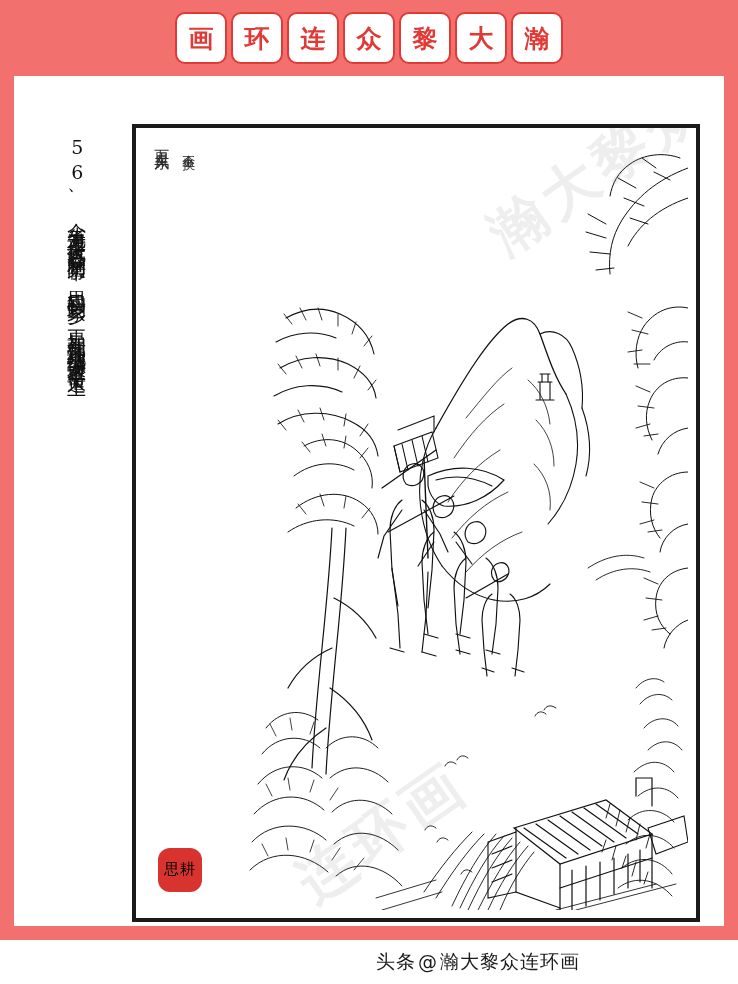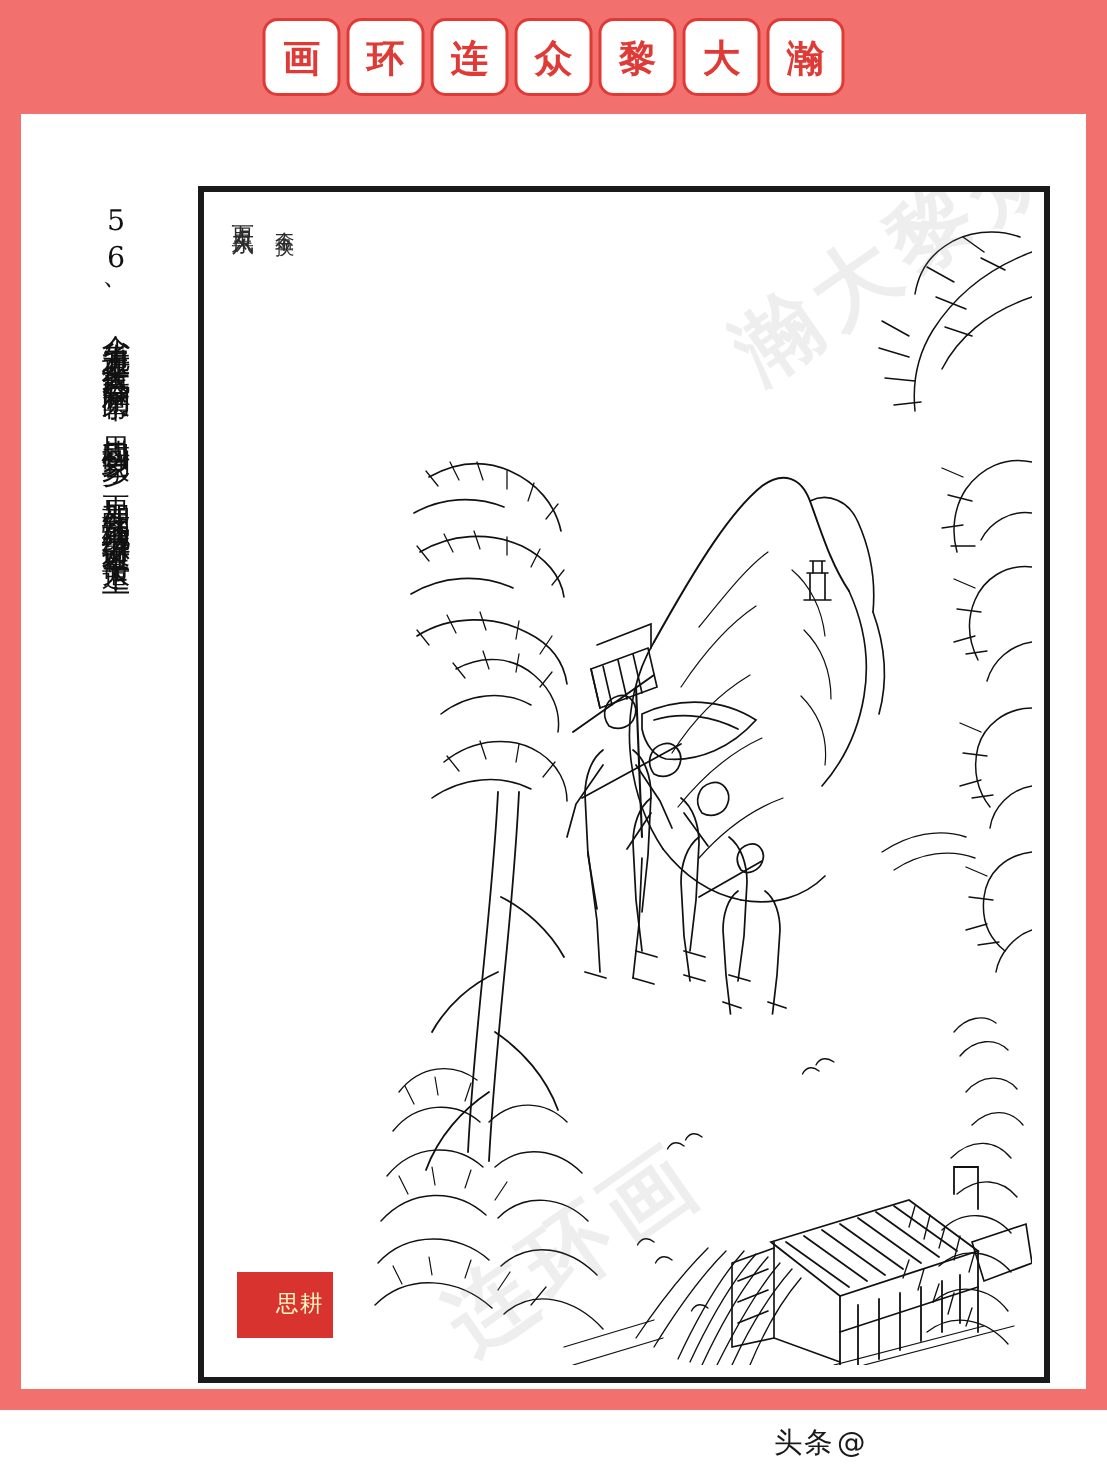--- a/index.html
+++ b/index.html
@@ -131,31 +131,30 @@
   }
 
   
   .artist-seal {
     position: absolute;
     left: 22px;
     bottom: 26px;
     width: 44px;
     height: 44px;
     background: #d8332e;
-    color: #fef9c3;
+    color: #000000;
     font-family: "DejaVu Serif", serif;
     font-size: 15px;
     line-height: 1.05;
     display: flex;
     align-items: center;
     justify-content: center;
     text-align: center;
     letter-spacing: 1px;
-    border-radius: 0;
-    padding-left: 20px;
+    border-radius: 12px;
   }
 
   
   .caption {
     position: absolute;
     left: 48px;
     top: 60px;
     height: 760px;
     writing-mode: vertical-rl;
     text-orientation: upright;
@@ -427,15 +426,16 @@
 
         <div class="artist-seal">思耕</div>
       </div>
     </div>
 
   </div>
 
   <div class="footer">
     <span class="footer-text">头条</span>
     <span class="footer-text footer-at">@</span>
+    <span class="footer-text">瀚大黎众连环画</span>
   </div>
 
 </div>
 
 </body></html>

